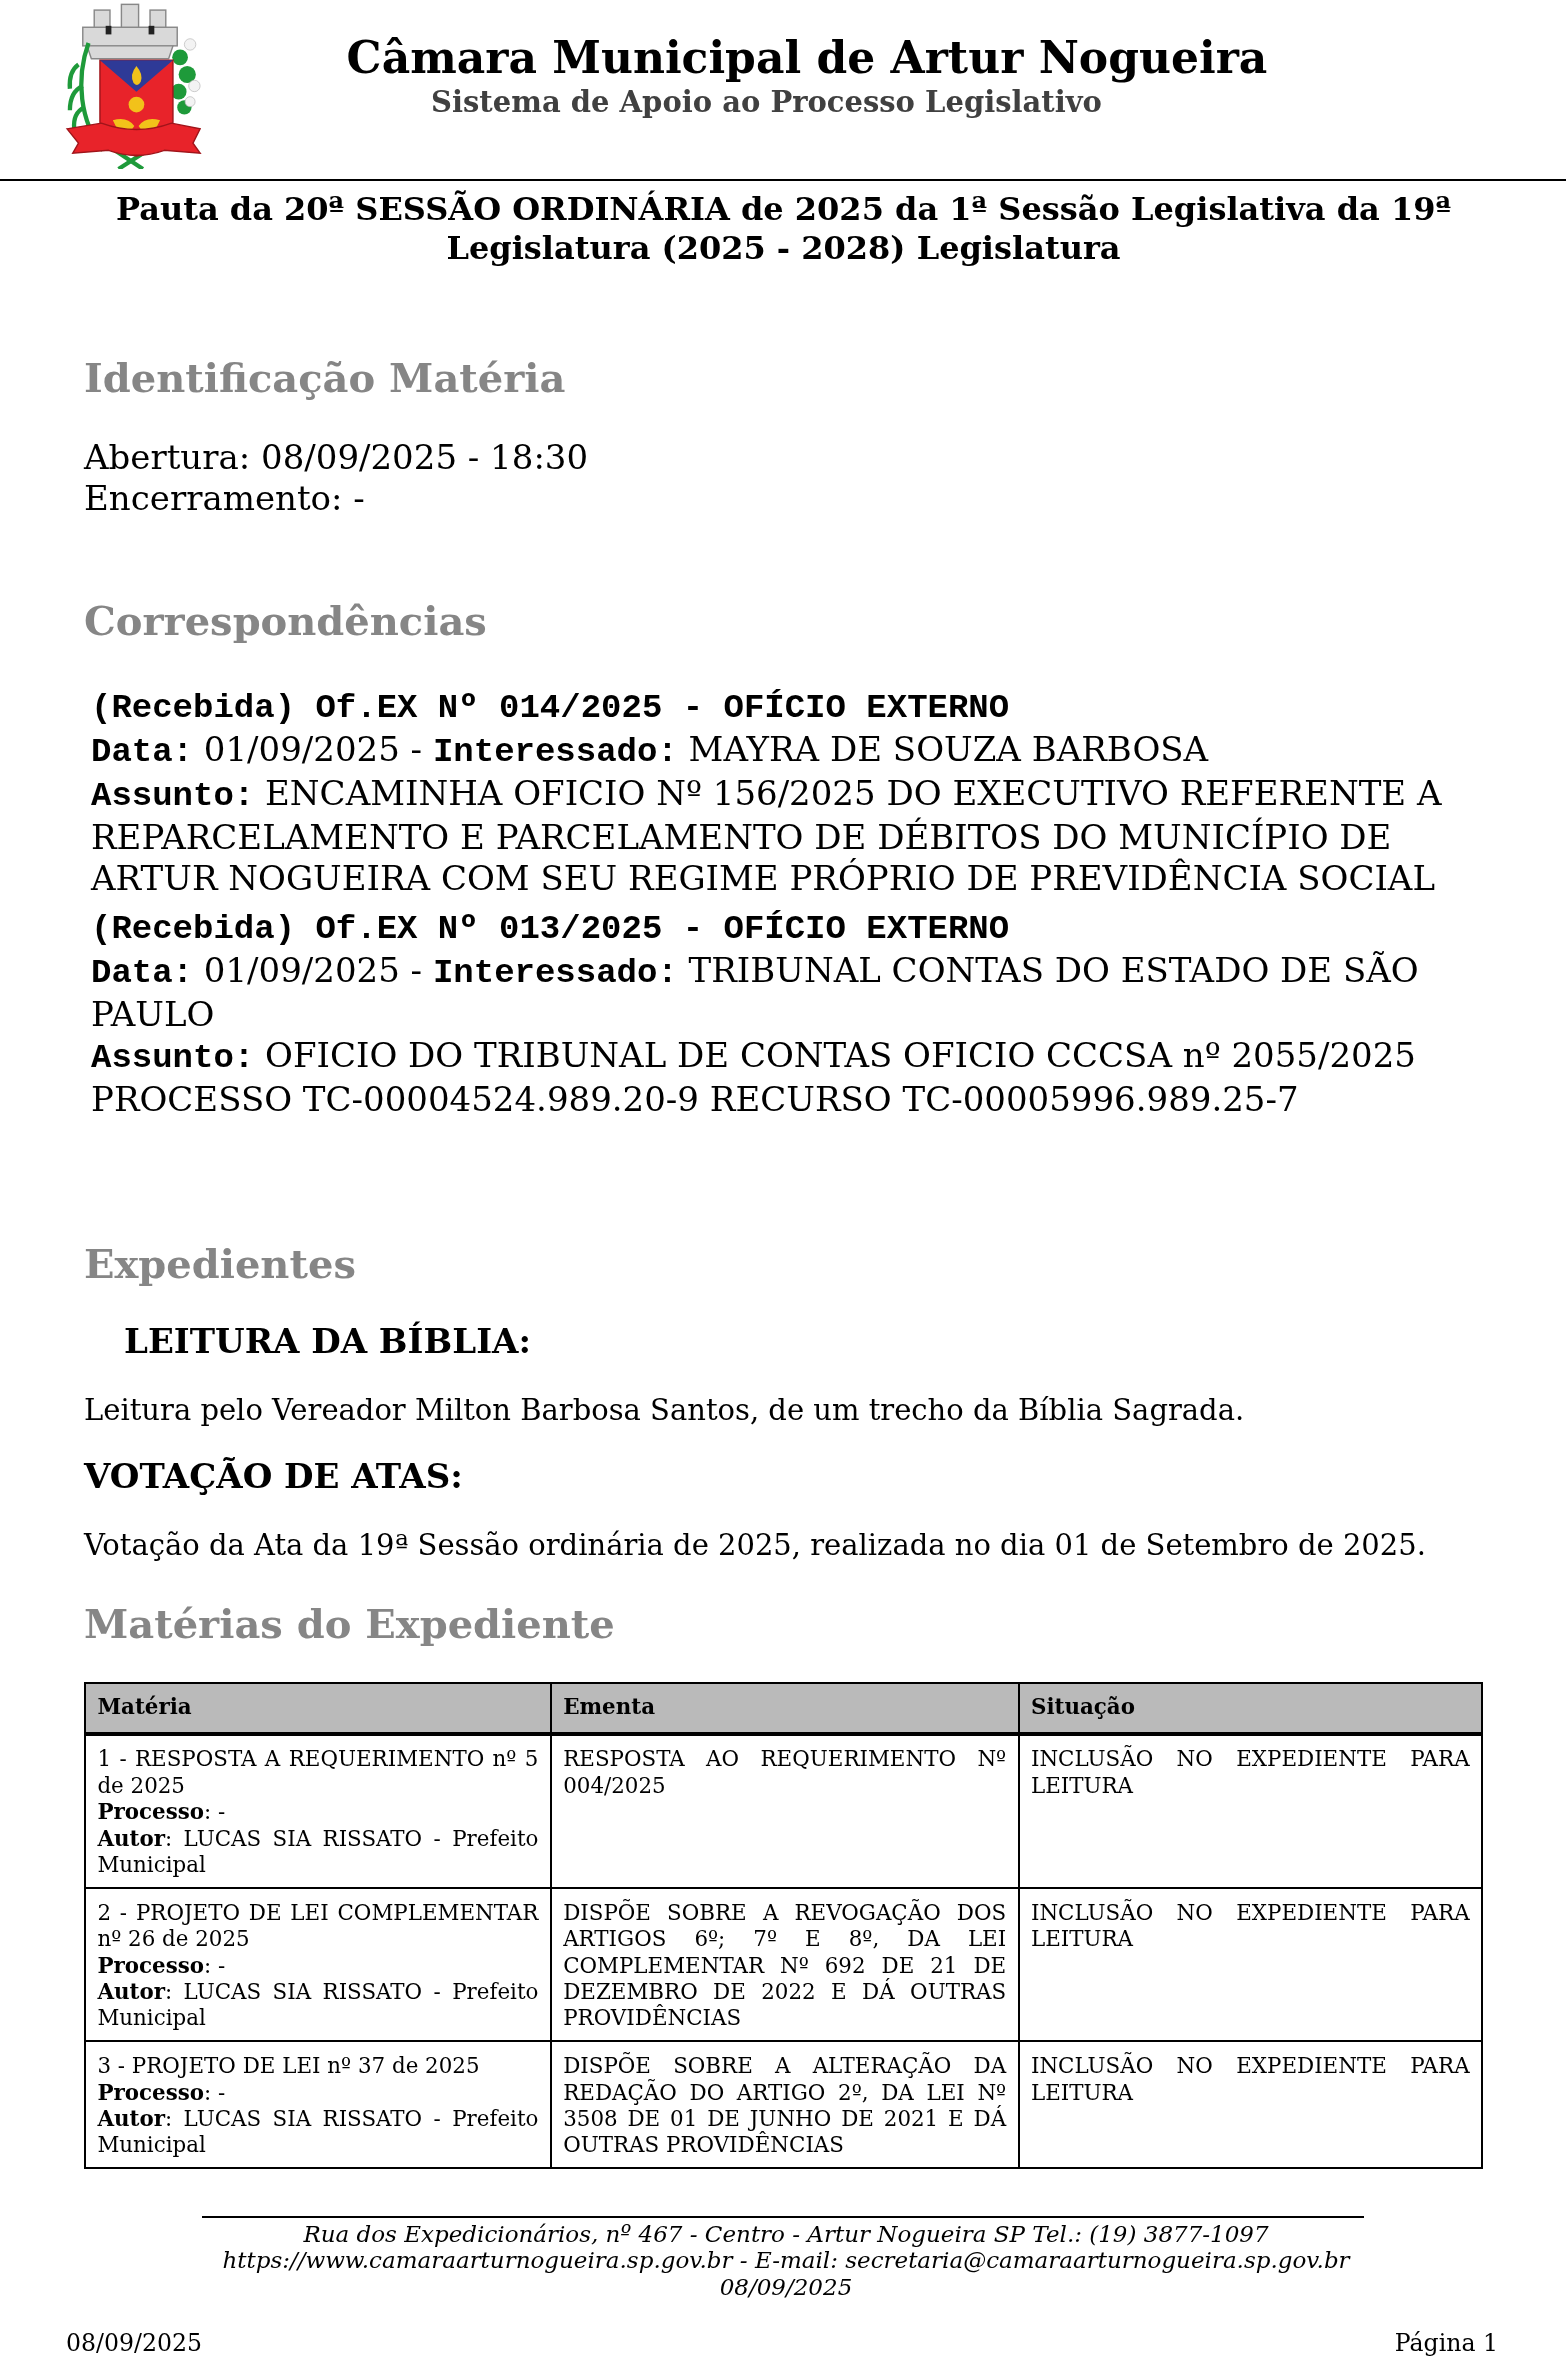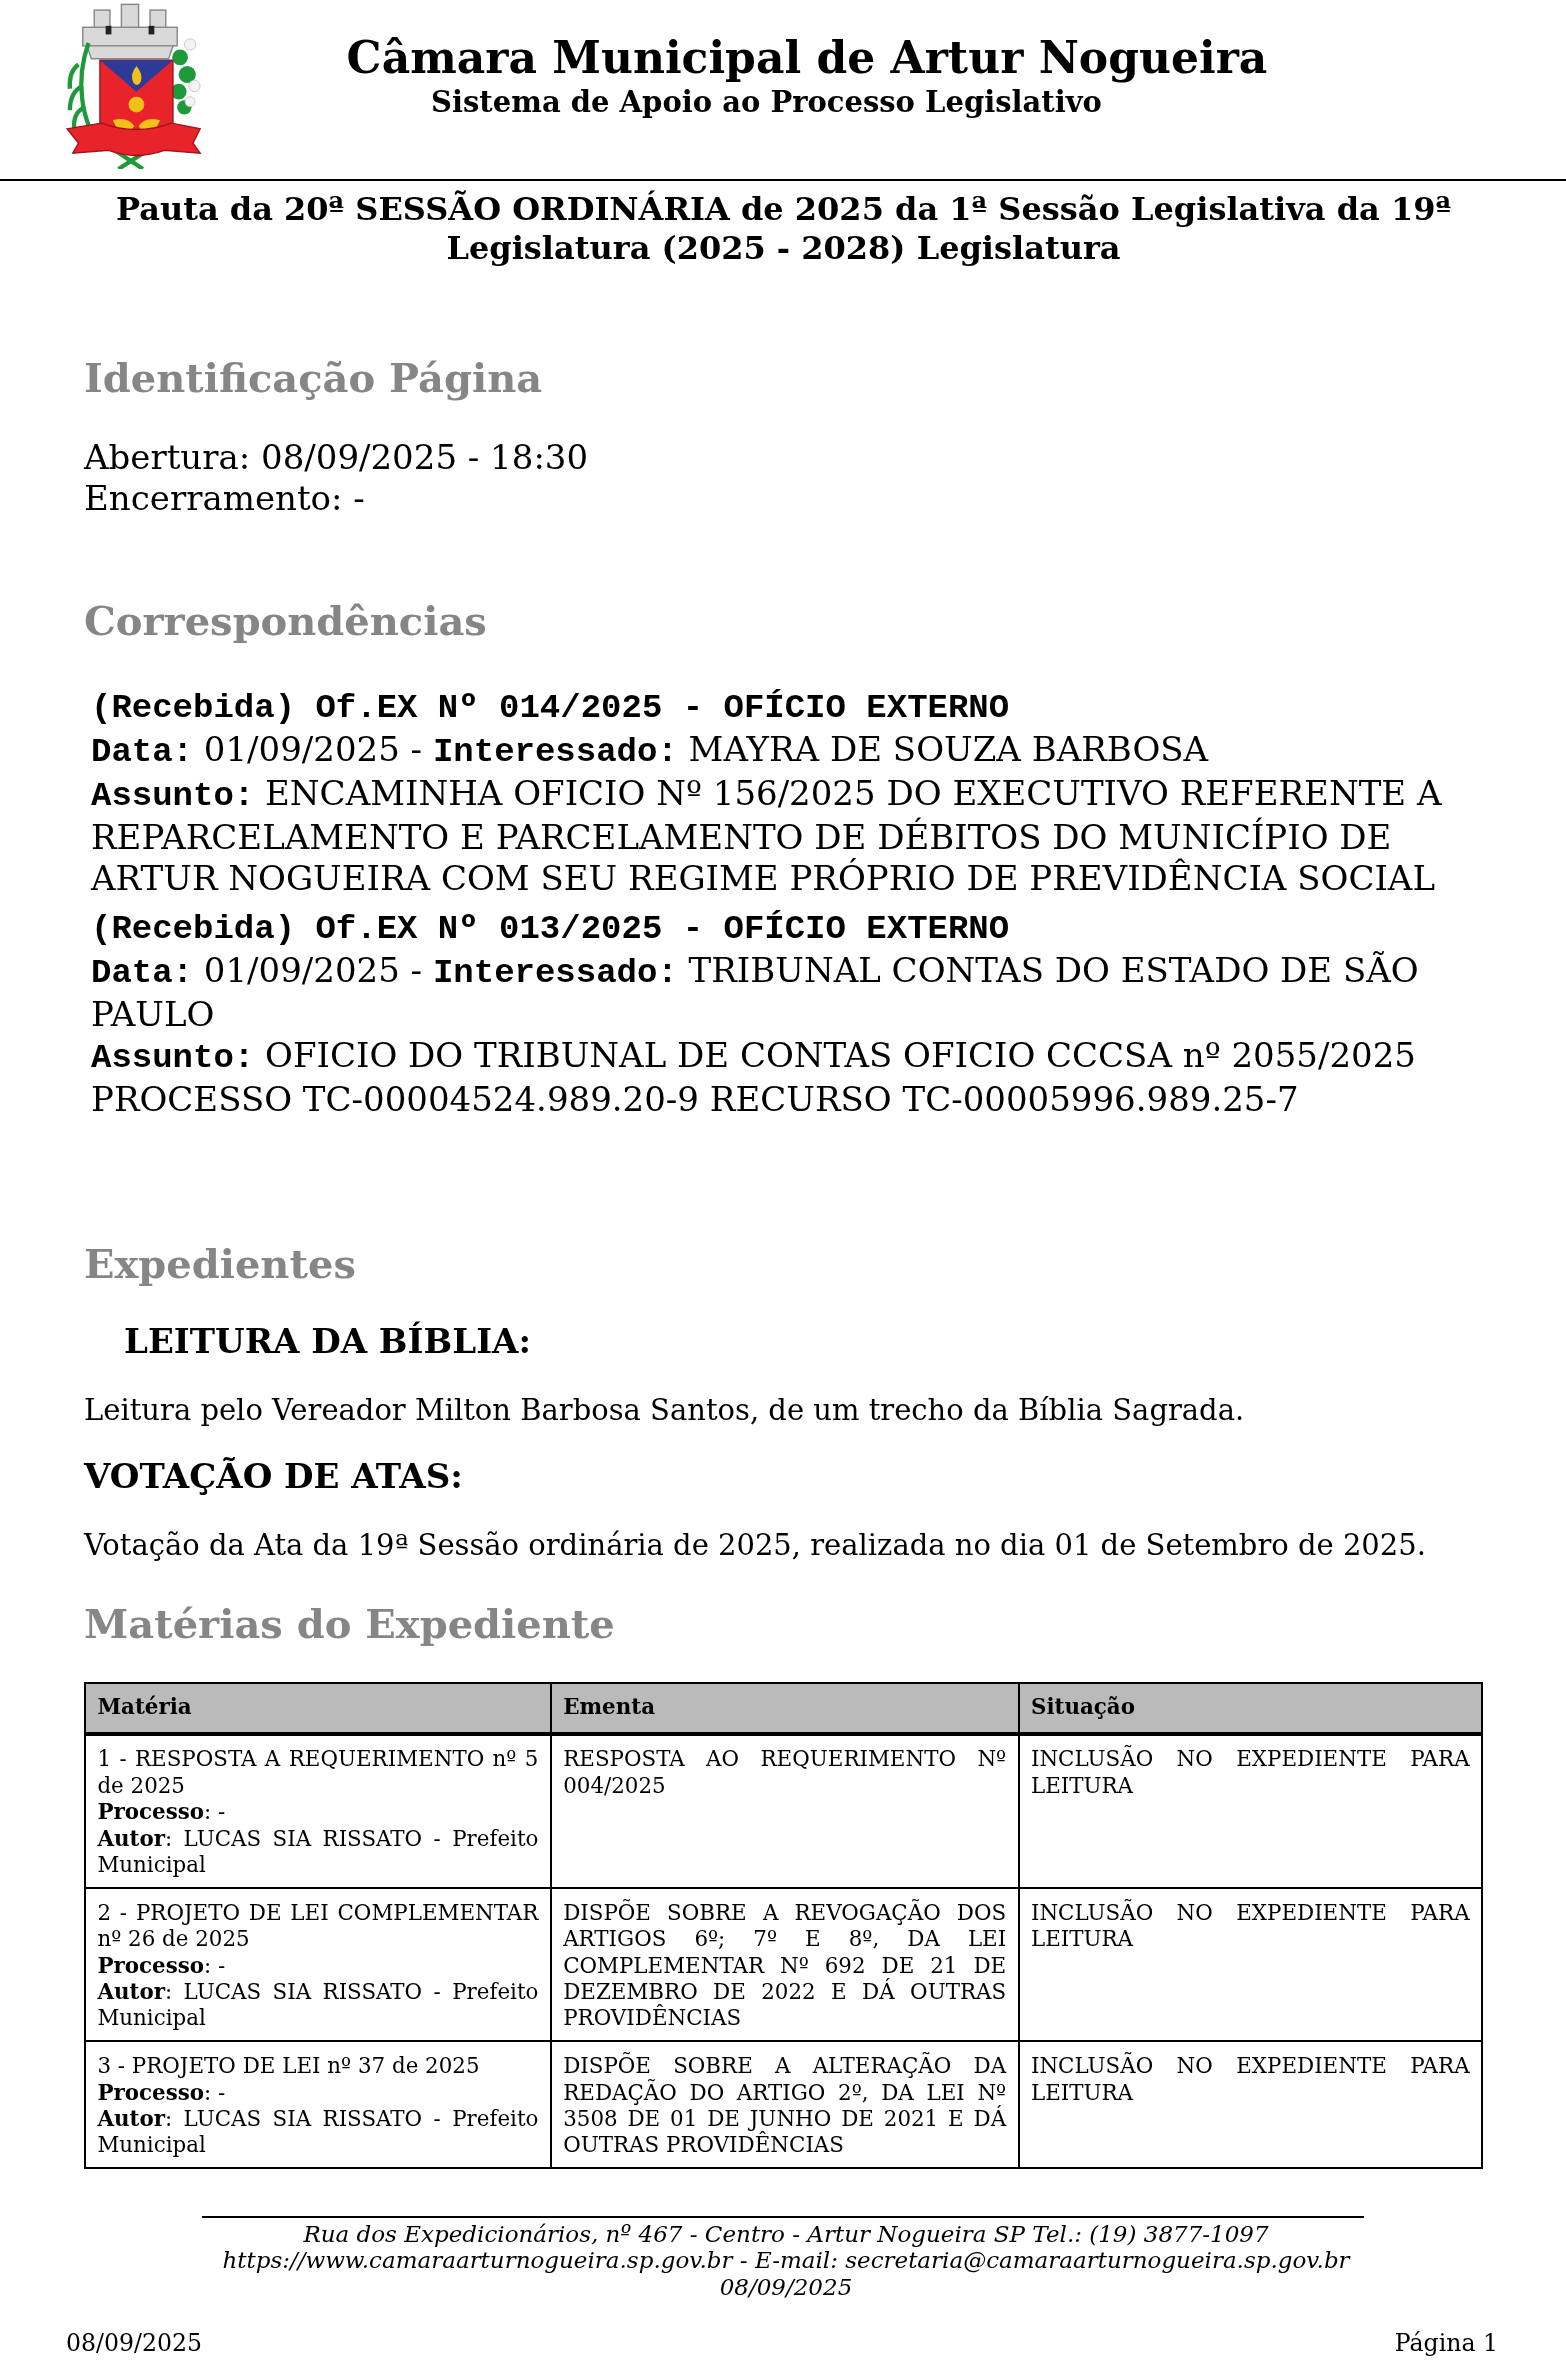--- a/index.html
+++ b/index.html
@@ -3,21 +3,21 @@
 <meta charset="utf-8">
 <style>
   html, body { margin: 0; padding: 0; background: #ffffff; }
   body { width: 1567px; height: 2366px; position: relative; overflow: hidden;
          font-family: "DejaVu Serif", serif; color: #000; }
   .abs { position: absolute; }
   .logo { left: 47px; top: 0px; width: 166px; height: 169px; }
   .org-title { left: 0; width: 1567px; text-align: center; padding-left: 47px; box-sizing: border-box;
                top: 28.6px; font-size: 44px; font-weight: bold; line-height: 57px; }
   .org-subtitle { left: 0; width: 1423px; text-align: center; padding-left: 110px; box-sizing: border-box;
-                  top: 82px; font-size: 29px; font-weight: bold; color: #000000; line-height: 40px; }
+                  top: 82px; font-size: 29px; font-weight: bold; color: #404040; line-height: 40px; }
   .header-rule { left: 0; top: 179px; width: 1567px; height: 0; border-top: 2.1px solid #000; }
   .doc-title { left: 86px; width: 1395px; top: 190px; text-align: center; font-size: 32px; font-weight: bold; line-height: 39px; }
   .sec-h { left: 84px; font-size: 40px; font-weight: bold; color: #868686; line-height: 50px; }
   .ident { left: 84px; font-size: 34px; line-height: 41px; }
   .corr { left: 91px; width: 1392px; font-size: 34px; line-height: 41px; }
   .corr-item { margin-bottom: 7.1px; }
   .corr b { font-weight: bold; font-family: Liberation Mono, monospace; }
   .exp-h { left: 84px; font-size: 34px; font-weight: bold; line-height: 43px; }
   .exp-p { left: 84px; font-size: 29px; line-height: 37px; }
   table.mat { position: absolute; left: 84px; top: 1682px; width: 1399px; border-collapse: collapse;
@@ -83,21 +83,21 @@
     <path d="M28 180 L76 172 Q125 190 174 172 L214 180 L204 200 L214 214 L164 210 Q125 224 86 210 L36 214 L44 200 Z" fill="#e8232a" stroke="#a0141a" stroke-width="2"></path>
   </svg>
 </div>
 
 <div class="abs org-title">Câmara Municipal de Artur Nogueira</div>
 <div class="abs org-subtitle">Sistema de Apoio ao Processo Legislativo</div>
 <div class="abs header-rule"></div>
 
 <div class="abs doc-title">Pauta da 20ª SESSÃO ORDINÁRIA de 2025 da 1ª Sessão Legislativa da 19ª Legislatura (2025 - 2028) Legislatura</div>
 
-<div class="abs sec-h" style="top:353px;">Identificação Página</div>
+<div class="abs sec-h" style="top:353px;">Identificação Matéria</div>
 <div class="abs ident" style="top:437px;">
   <div><span>Abertura:</span> <span>08/09/2025 - 18:30</span></div>
   <div><span>Encerramento:</span> <span>-</span></div>
 </div>
 
 <div class="abs sec-h" style="top:596px;">Correspondências</div>
 <div class="abs corr" style="top:685px;">
   <div class="corr-item">
     <div><b>(Recebida) Of.EX Nº 014/2025 - OFÍCIO EXTERNO</b></div>
     <div><b>Data:</b> <span>01/09/2025</span> - <b>Interessado:</b> <span>MAYRA DE SOUZA BARBOSA</span></div>

